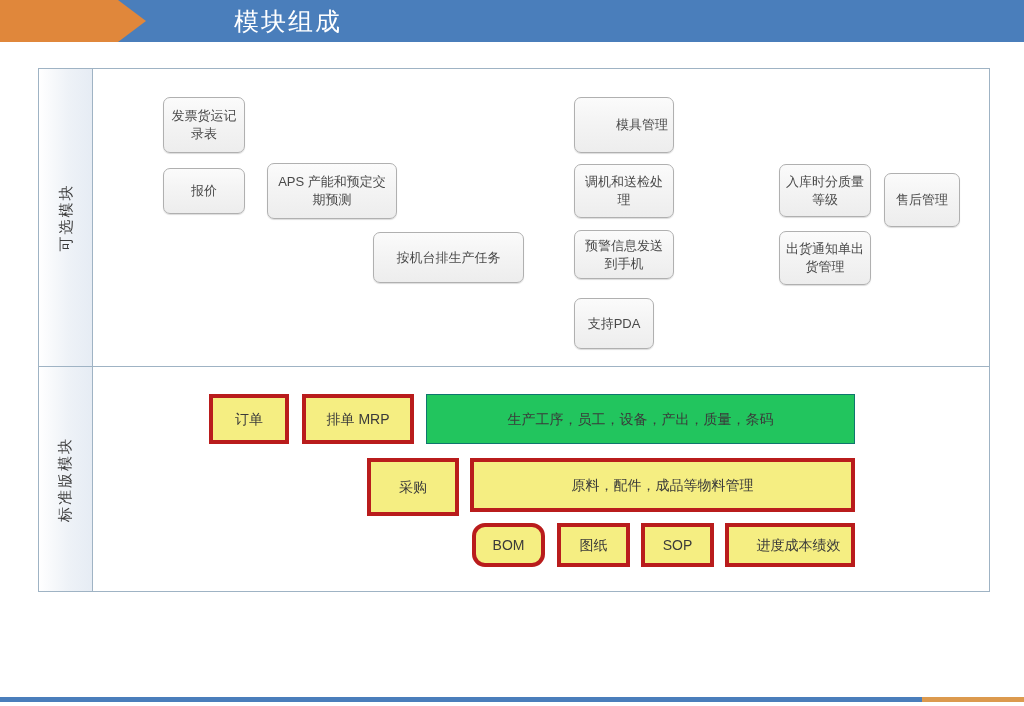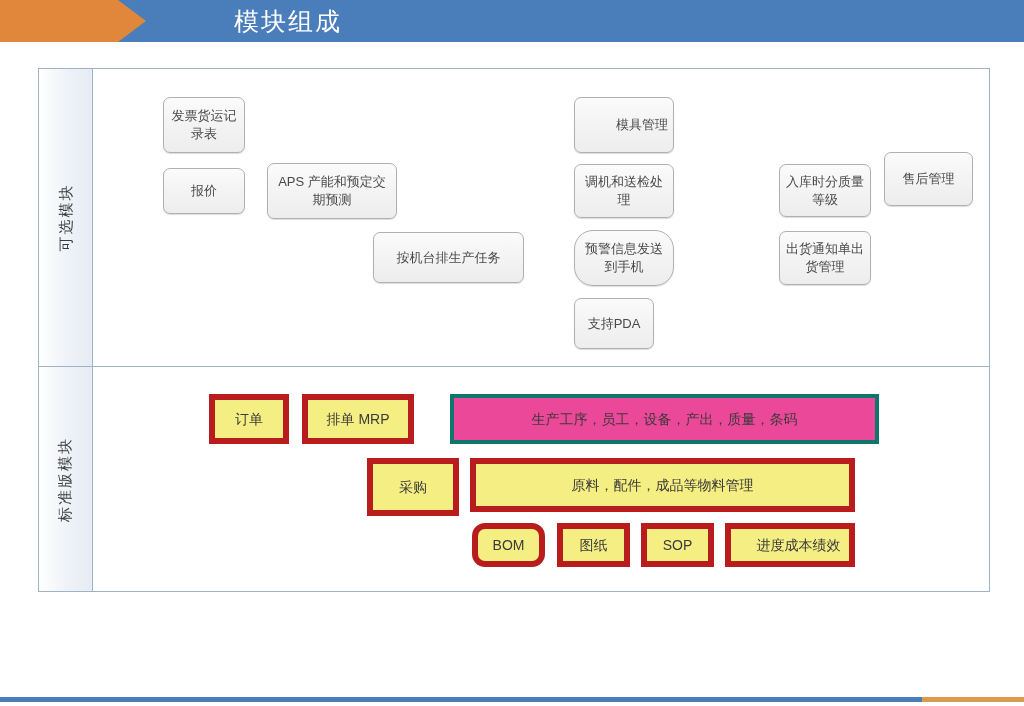--- a/index.html
+++ b/index.html
@@ -126,26 +126,25 @@
     align-items: center;
     justify-content: center;
     text-align: center;
     font-size: 14px;
     color: #3a3a3a;
     line-height: 1.3;
     padding: 2px 4px;
   }
   .std-yellow {
     background: #f5ee82;
-    border: 6px solid #b91c1c;
+    border: 4px solid #b91c1c;
   }
   .std-salmon {
-    background: #ec4899;
-    border: 4px solid #0f766e;
-    margin-left: 24px;
+    background: #22c55e;
+    border: 1px solid #0f766e;
   }
 
   
   #footer-bar {
     position: absolute;
     left: 0;
     top: 697px;
     width: 1024px;
     height: 5px;
   }
@@ -189,24 +188,24 @@
     <span>标准版模块</span>
   </div>
 
   <div id="optional-modules-area">
       <div class="opt-box" style="left: 124px; top: 28px; width: 82px; height: 56px;">发票货运记录表</div>
       <div class="opt-box" style="left: 124px; top: 99px; width: 82px; height: 46px;">报价</div>
       <div class="opt-box" style="left: 228px; top: 94px; width: 130px; height: 56px;">APS 产能和预定交期预测</div>
       <div class="opt-box" style="left: 334px; top: 163px; width: 151px; height: 51px;">按机台排生产任务</div>
       <div class="opt-box" style="left: 535px; top: 28px; width: 100px; height: 56px; padding-left: 40px;">模具管理</div>
       <div class="opt-box" style="left: 535px; top: 95px; width: 100px; height: 54px;">调机和送检处理</div>
-      <div class="opt-box" style="left: 535px; top: 161px; width: 100px; height: 56px; border-radius: 19px;">预警信息发送到手机</div>
+      <div class="opt-box" style="left: 535px; top: 161px; width: 100px; height: 49px;">预警信息发送到手机</div>
       <div class="opt-box" style="left: 535px; top: 229px; width: 80px; height: 51px;">支持PDA</div>
       <div class="opt-box" style="left: 740px; top: 95px; width: 92px; height: 53px;">入库时分质量等级</div>
-      <div class="opt-box" style="left: 845px; top: 83px; width: 89px; height: 54px;">售后管理</div>
+      <div class="opt-box" style="left: 845px; top: 104px; width: 76px; height: 54px;">售后管理</div>
       <div class="opt-box" style="left: 740px; top: 162px; width: 92px; height: 54px;">出货通知单出货管理</div>
     </div>
   <div id="standard-modules-area">
       <div class="std-box std-yellow" style="left: 170px; top: 325px; width: 80px; height: 50px;">订单</div>
       <div class="std-box std-yellow" style="left: 263px; top: 325px; width: 112px; height: 50px;">排单  MRP</div>
       <div class="std-box std-salmon" style="left: 387px; top: 325px; width: 429px; height: 50px;">生产工序，员工，设备，产出，质量，条码</div>
       <div class="std-box std-yellow" style="left: 328px; top: 389px; width: 92px; height: 58px;">采购</div>
       <div class="std-box std-yellow" style="left: 431px; top: 389px; width: 385px; height: 54px;">原料，配件，成品等物料管理</div>
       <div class="std-box std-yellow" style="left: 433px; top: 454px; width: 73px; height: 44px; border-radius: 13px;">BOM</div>
       <div class="std-box std-yellow" style="left: 518px; top: 454px; width: 73px; height: 44px;">图纸</div>

